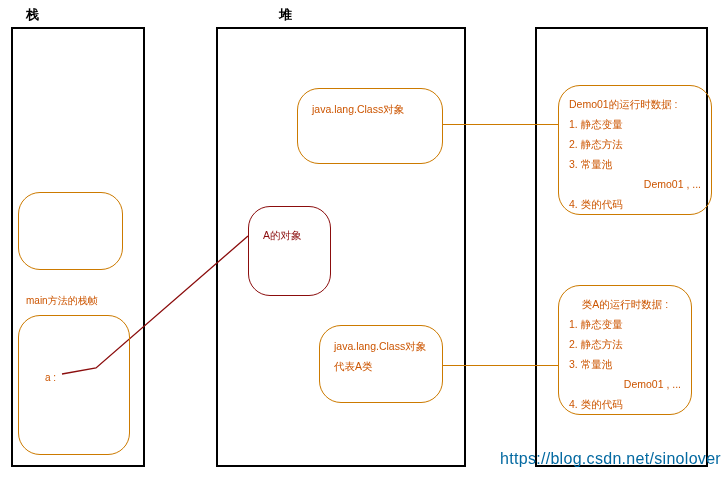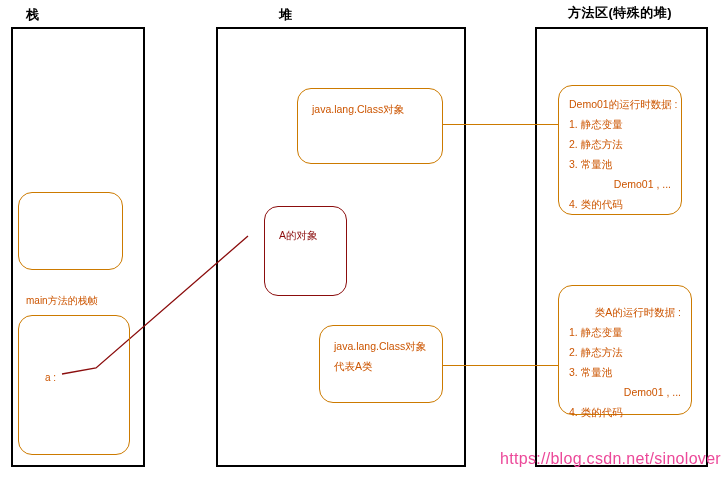--- a/index.html
+++ b/index.html
@@ -32,38 +32,37 @@
     border: 2px solid #000000;
     background: transparent;
     box-sizing: border-box;
   }
 
   
   .rbox {
     position: absolute;
     box-sizing: border-box;
     border: 1.5px solid #cc7a00;
-    border-radius: 14px;
+    border-radius: 22px;
     background: transparent;
     color: #cc5500;
     font-size: 10.5px;
     line-height: 20px;
     padding: 10px 14px;
     white-space: nowrap;
   }
   .rbox.red {
     border-color: #8b0d0d;
     color: #8b0d0d;
-    margin-left: 16px;
   }
   .rbox.empty { padding: 0; }
 
   .rbox .line { display: block; }
   .rbox .indent { padding-left: 16px; text-align: right; }
-  .rbox .center { display: block; text-align: right; margin-top: 8px; }
+  .rbox .center { display: block; text-align: center; }
 
   
   .flabel {
     position: absolute;
     color: #cc5500;
     font-size: 10px;
     white-space: nowrap;
   }
 
   
@@ -78,34 +77,33 @@
     top: 0;
     width: 725px;
     height: 482px;
     overflow: visible;
     pointer-events: none;
   }
 
   
   .watermark {
     position: absolute;
-    color: #ec4899;
+    color: #0369a1;
     font-size: 16px;
     white-space: nowrap;
     letter-spacing: 0.3px;
   }
 </style>
 </head>
 <body>
 
 <div id="canvas">
 
   <div class="col-title" style="left:26px; top:6px;">栈</div>
   <div class="col-title" style="left:279px; top:6px;">堆</div>
-  <div class="col-title" style="left:568px; top:4px;">方法区(特殊的堆)</div>
 
   <div class="region" style="left:11px; top:27px; width:134px; height:440px;"></div>
   <div class="region" style="left:216px; top:27px; width:250px; height:440px;"></div>
   <div class="region" style="left:535px; top:27px; width:173px; height:440px;"></div>
 
   <div class="hline" style="left:443px; top:124px; width:115px;"></div>
   <div class="hline" style="left:443px; top:365px; width:115px;"></div>
 
   <svg class="overlay">
     <polyline points="62,374 96,368 248,236" fill="none" stroke="#8b0d0d" stroke-width="1.3"></polyline>
@@ -125,21 +123,21 @@
 
   <div class="rbox red" style="left:248px; top:206px; width:83px; height:90px; padding:18px 0 0 14px;">
     <span class="line">A的对象</span>
   </div>
 
   <div class="rbox" style="left:319px; top:325px; width:124px; height:78px;">
     <span class="line">java.lang.Class对象</span>
     <span class="line">代表A类</span>
   </div>
 
-  <div class="rbox" style="left:558px; top:85px; width:124px; height:130px; padding:8px 10px;">
+  <div class="rbox" style="left:558px; top:85px; width:154px; height:130px; padding:8px 10px;">
     <span class="line">Demo01的运行时数据 :</span>
     <span class="line">1. 静态变量</span>
     <span class="line">2. 静态方法</span>
     <span class="line">3. 常量池</span>
     <span class="line indent">Demo01 , ...</span>
     <span class="line">4. 类的代码</span>
   </div>
 
   <div class="rbox" style="left:558px; top:285px; width:134px; height:130px; padding:8px 10px;">
     <span class="line center">类A的运行时数据 :</span>

